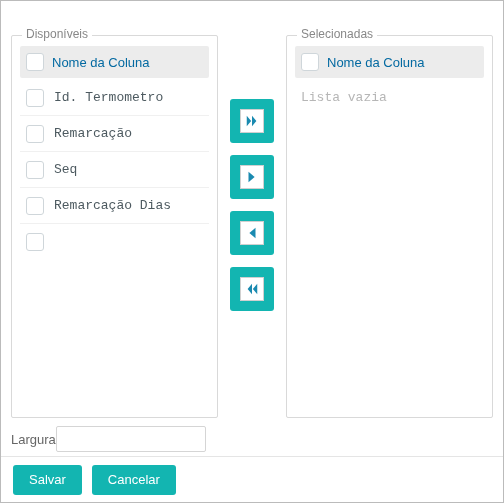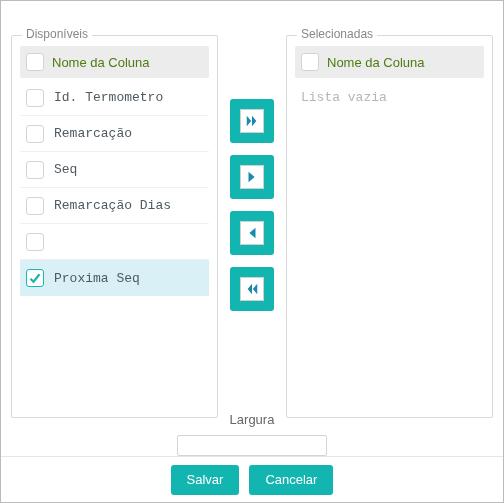--- a/index.html
+++ b/index.html
@@ -32,21 +32,21 @@
     padding:0 6px; gap:8px; border-radius:2px;
   }
   .chk {
     width:18px; height:18px; border:1px solid #cfd6da; border-radius:3px;
     background:#fff; display:inline-flex; align-items:center; justify-content:center;
     flex:0 0 18px; cursor:pointer;
   }
   .chk.checked { background:#fff; border-color:#1cb6b0; }
   .chk.checked svg { display:block; }
   .chk svg { display:none; width:12px; height:12px; stroke:#1cb6b0; stroke-width:3; fill:none; }
-  .col-label { color:#4d7c0f; font-size:13px; }
+  .col-label { color:#0369a1; font-size:13px; }
   .list {
     flex:1; overflow:auto; margin-top:2px;font-family:Liberation Mono, monospace;
   }
   .row {
     display:flex; align-items:center; height:36px; gap:10px;
     padding:0 6px; border-bottom:1px solid #f0f0f0; cursor:default;
   }
   .row:last-child { border-bottom:none; }
   .row.selected { background:#d9f1f6; }
   .row .label { color:#4d5a60; }
@@ -58,31 +58,31 @@
   .tbtn {
     width:44px; height:44px; background:#13b5b1; border-radius:3px;
     display:flex; align-items:center; justify-content:center; cursor:pointer;
   }
   .tbtn .inner {
     width:24px; height:24px; background:#fff; border:1px solid #d0d0d0;
     display:flex; align-items:center; justify-content:center;
   }
   .tbtn svg { width:14px; height:14px; fill:#1a8ab0; }
   .width-row {
-    display:flex; align-items:center; justify-content:flex-end; gap:8px;
-    height:34px; margin-top:4px;flex-direction:column;
+    display:flex; align-items:center; 
+    height:34px; margin-top:4px;
   }
   .width-row label { color:#666; font-size:13px; }
   .width-input {
     width:150px; height:26px; border:1px solid #d5d5d5; border-radius:2px;
     padding:2px 6px; font-size:13px; color:#555;
   }
   .footer {
     border-top:1px solid #e5e5e5; height:46px; display:flex; align-items:center;
-    justify-content:center; gap:10px; padding:8px 12px; background:#fafafa00;
+    justify-content:flex-start; gap:10px; padding:8px 12px; background:#fafafa00;
   }
   .btn {
     height:30px; padding:0 16px; border:none; border-radius:3px;
     background:#13b5b1; color:#fff; font-size:13px; cursor:pointer;
   }
 </style>
 </head>
 <body>
 
 <div class="dialog">
@@ -114,28 +114,20 @@
             <div class="row">
               <span class="chk"></span>
               <span class="label">Seq</span>
             </div>
             <div class="row">
               <span class="chk"></span>
               <span class="label">Remarcação Dias</span>
             </div>
             <div class="row">
               <span class="chk"></span>
-            </div>
-            <div class="row selected">
-              <span class="chk checked">
-                <svg viewBox="0 0 16 16">
-                  <polyline points="2,9 6,13 14,3"></polyline>
-                </svg>
-              </span>
-              <span class="label">Proxima Seq</span>
             </div>
           </div>
       </div>
 
       <div class="transfer-col">
         <div class="tbtn">
           <div class="inner">
             <svg viewBox="0 0 16 16">
                 <path d="M2 2l5 6-5 6V2zm6 0l5 6-5 6V2z"></path>
               </svg>

